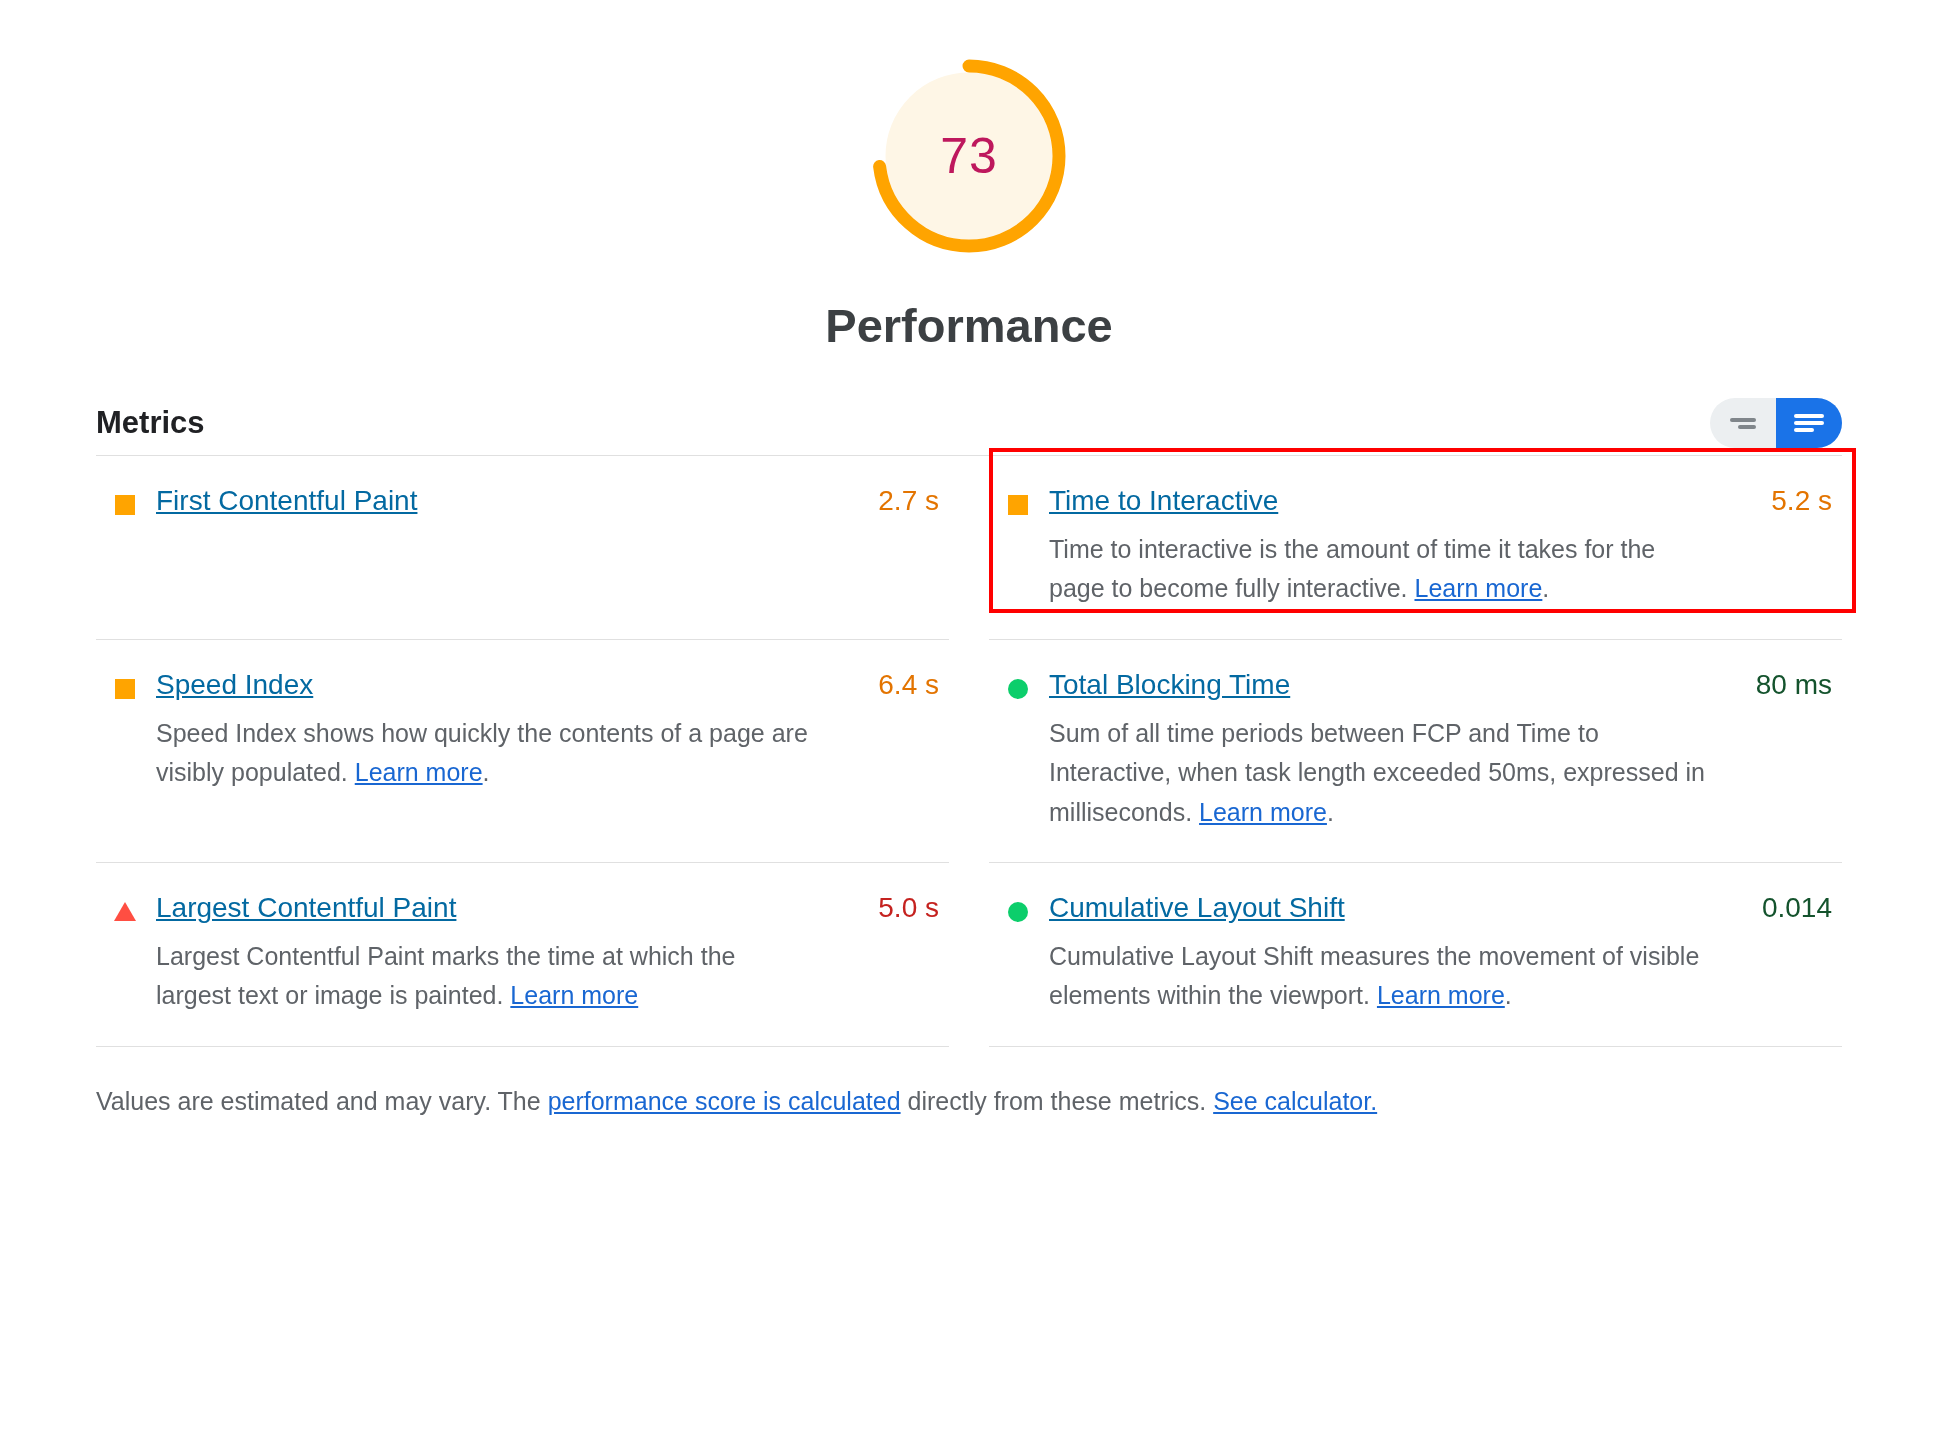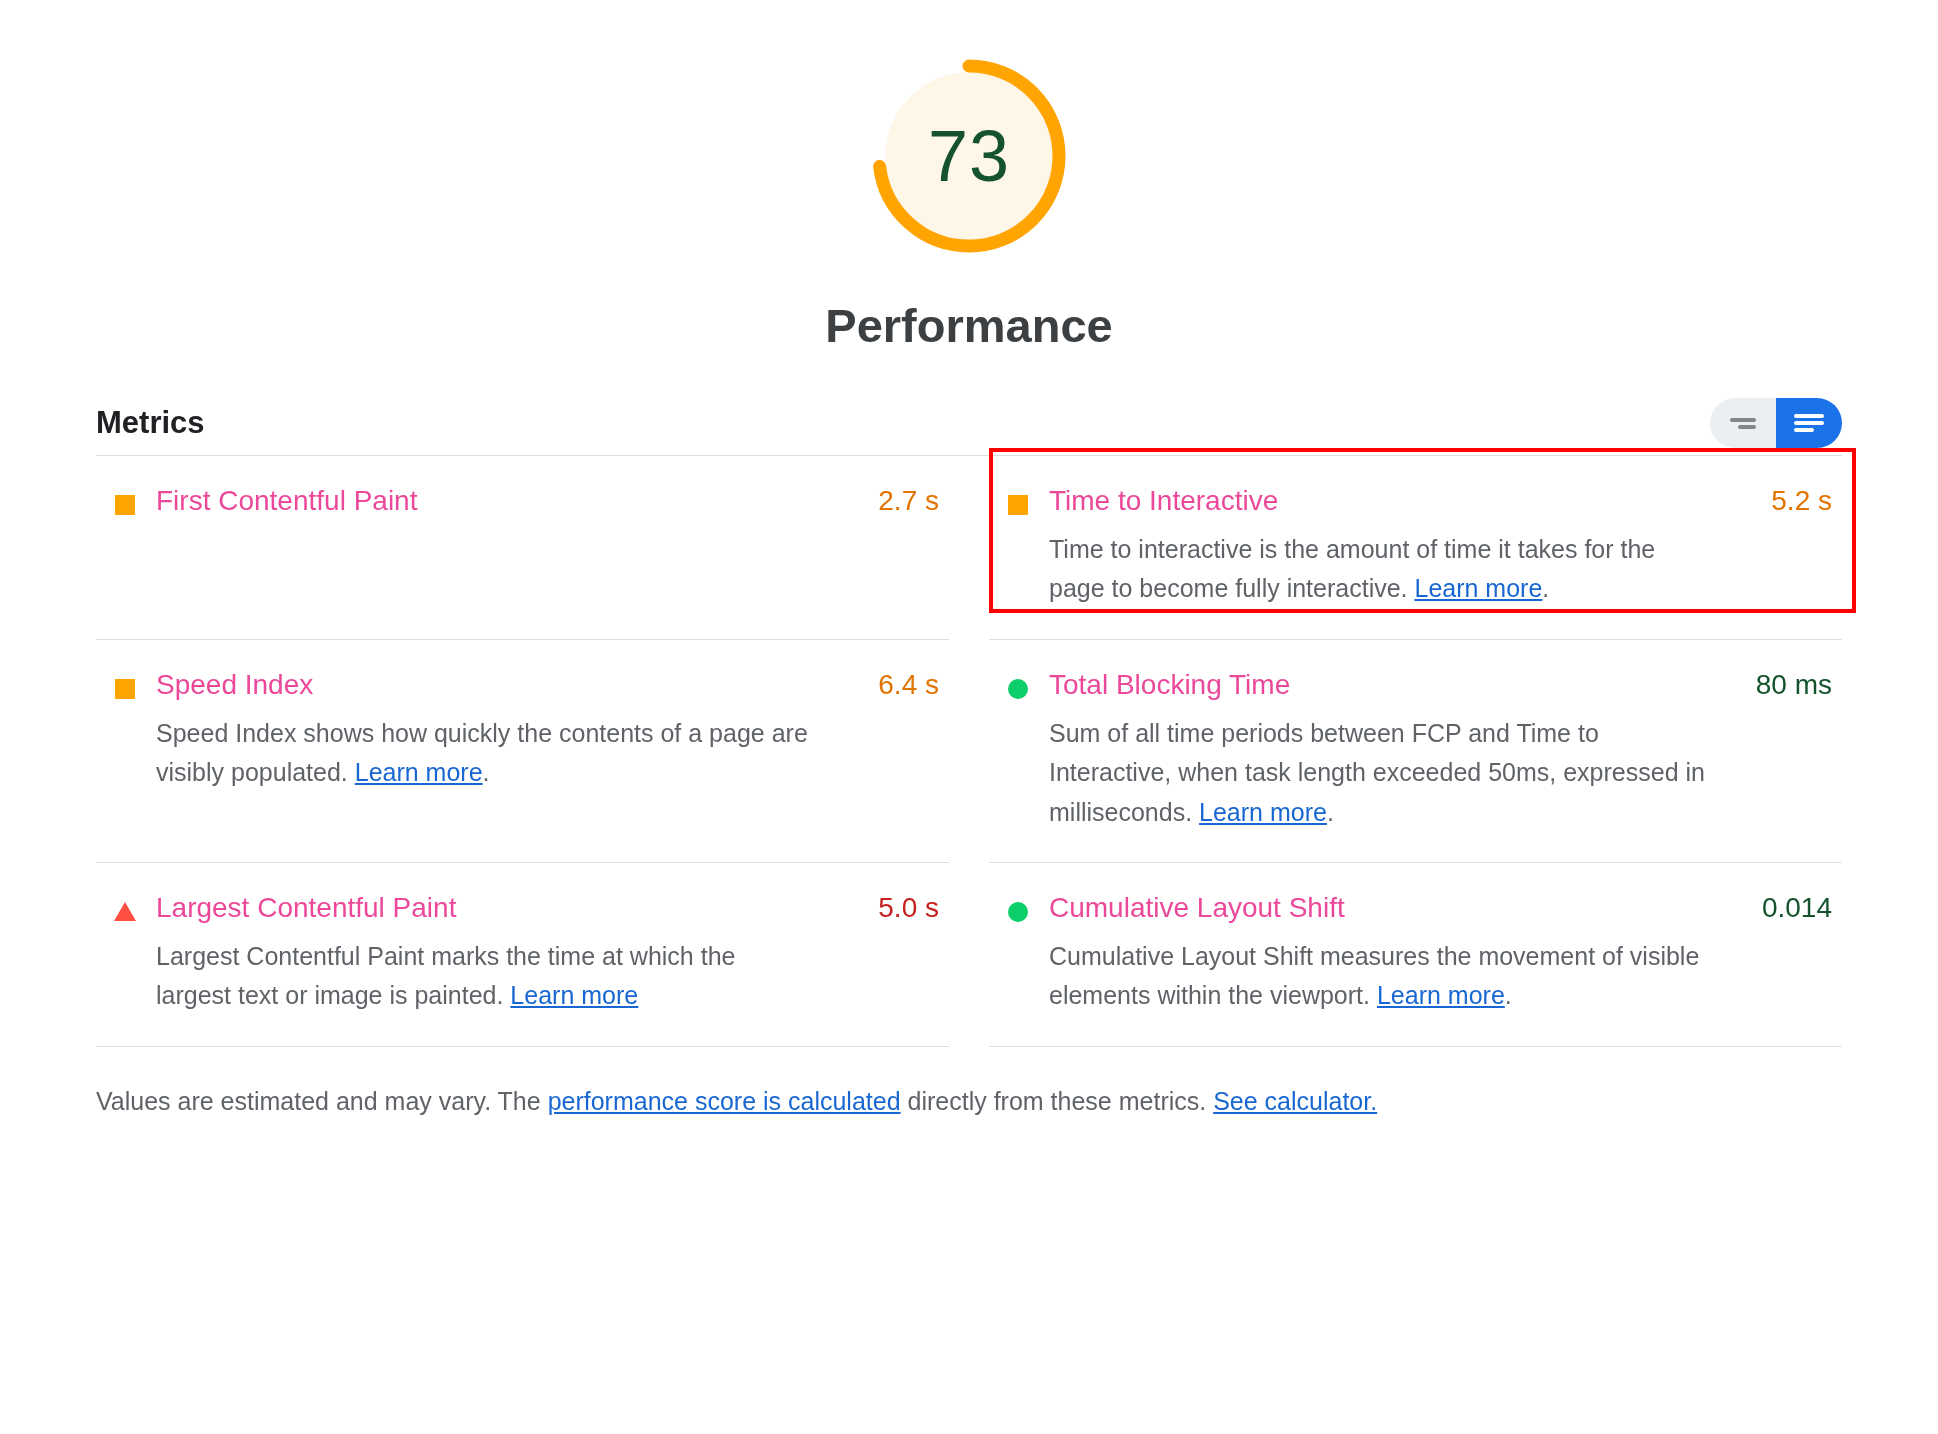--- a/index.html
+++ b/index.html
@@ -38,23 +38,23 @@
     width: 228px;
     height: 228px;
     transform: rotate(-90deg);
   }
   .gauge-score {
     position: absolute;
     inset: 0;
     display: flex;
     align-items: center;
     justify-content: center;
-    font-size: 72px;
+    font-size: 50px;
     line-height: 1;
-    color: #14532d;
+    color: #be185d;
     font-family: "Liberation Sans", sans-serif;
     letter-spacing: 1px;
   }
   .gauge-title {
     margin-top: 28px;
     font-size: 47px;
     font-weight: 700;
     color: #3c4043;
     letter-spacing: 0px;
   }
@@ -157,23 +157,24 @@
     display: block;
   }
   .metric-body { flex: 1 1 auto; min-width: 0; }
   .metric-row {
     display: flex;
     align-items: baseline;
     justify-content: space-between;
   }
   .metric-name {
     font-size: 28px;
-    color: #ec4899;
+    color: #0369a1;
     font-weight: 400;
     line-height: 1.35;
+    text-decoration: underline;
   }
   .metric-value {
     font-size: 28px;
     white-space: nowrap;
     padding-left: 20px;
     line-height: 1.35;
   }
   .v-orange { color: #e37400; }
   .v-red { color: #c5221f; }
   .v-green { color: #14532d; }

